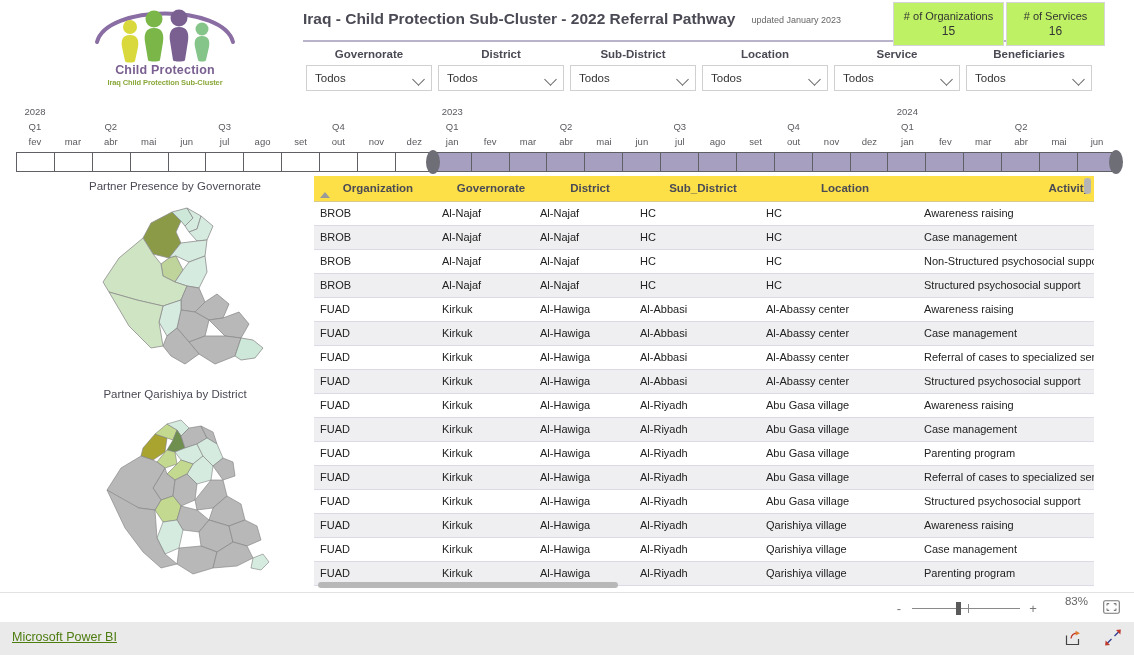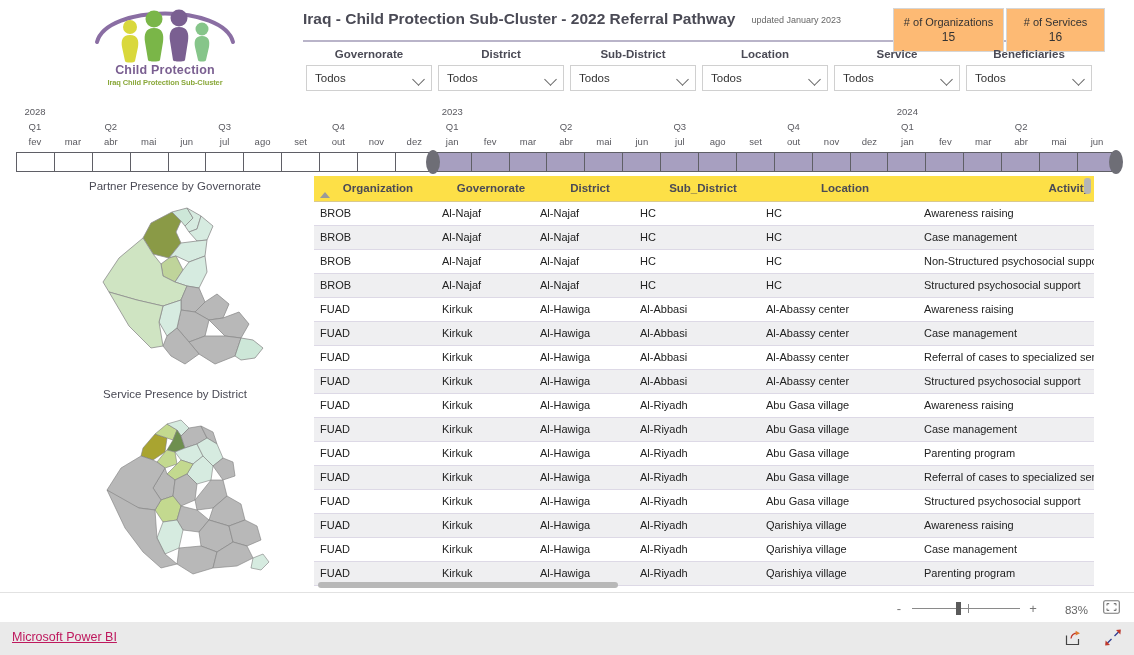--- a/index.html
+++ b/index.html
@@ -20,21 +20,21 @@
   .logo-title { text-align:center; font-size:12.5px; font-weight:bold; color:#7a5f91; letter-spacing:.2px; margin-top:-1px; }
   .logo-sub { text-align:center; font-size:7.5px; font-weight:bold; color:#8aa83a; letter-spacing:-.1px; margin-top:1px; }
 
   
   .title-wrap { position:absolute; left:303px; top:10px; width:620px; }
   .title-main { font-size:15.5px; font-weight:bold; color:#4a4a55; display:inline; }
   .title-upd { font-size:9px; color:#666; display:inline; margin-left:16px; position:relative; top:-1px; }
   .title-rule { position:absolute; left:303px; top:40px; width:790px; height:2px; background:#b9b4c9; }
 
   
-  .kpi { position:absolute; top:8px; border:1px solid #d6d6d6; background:#fdba74;
+  .kpi { position:absolute; top:2px; border:1px solid #d6d6d6; background:#bef264;
          height:44px; display:flex; flex-direction:column; align-items:center; justify-content:center; }
   .kpi-1 { left:893px; width:111px; }
   .kpi-2 { left:1006px; width:99px; }
   .kpi-label { font-size:11px; color:#333; line-height:14px; }
   .kpi-value { font-size:12px; color:#333; line-height:16px; }
 
   
   .filters { position:absolute; left:303px; top:48px; width:793px; display:flex; }
   .filter { width:132px; }
   .filter-label { text-align:center; font-size:11.5px; font-weight:bold; color:#4a4a55; margin-bottom:5px; }
@@ -88,26 +88,26 @@
 
   
   .statusbar { position:absolute; left:0; top:592px; width:1134px; height:30px;
                background:#fff; border-top:1px solid #e2e2e2; }
   .zoom-wrap { position:absolute; right:96px; top:0; height:30px; display:flex; align-items:center; gap:8px; }
   .zmark { font-size:13px; color:#777; width:10px; text-align:center; user-select:none; }
   .zslider { position:relative; width:108px; height:14px; display:flex; align-items:center; }
   .zline { position:absolute; left:0; right:0; height:1px; background:#8a8a8a; }
   .zthumb { position:absolute; left:44px; width:5px; height:13px; background:#5a5a5a; }
   .ztick { position:absolute; left:56px; width:1px; height:9px; background:#8a8a8a; }
-  .zpct { position:absolute; right:46px; top:11px; font-size:11.5px; color:#666;margin-left:12px; }
+  .zpct { position:absolute; right:46px; top:2px; font-size:11.5px; color:#666;margin-left:12px; }
   .fitbtn { position:absolute; right:14px; top:7px; width:17px; height:14px; }
 
   
   .footer { position:absolute; left:0; top:622px; width:1134px; height:33px; background:#eaeaea; }
-  .pbi-link { position:absolute; left:12px; top:8px; font-size:12.5px; color:#be185d;
+  .pbi-link { position:absolute; left:12px; top:8px; font-size:12.5px; color:#4d7c0f;
               text-decoration:underline; }
   .f-icons { position:absolute; right:12px; top:7px; display:flex; gap:22px; align-items:center; }
 </style>
 </head>
 <body>
 
 <div class="page">
   <div class="canvas">
 
     <div class="logo-box">
@@ -288,21 +288,21 @@
           <path d="M146 122 L162 116 L172 128 L164 142 L148 140 L132 124 Z" fill="#b8b8b8"></path>
           <path d="M128 140 L148 140 L164 142 L158 160 L138 168 L122 158 L112 146 Z" fill="#b8b8b8"></path>
           <path d="M164 142 L176 144 L186 152 L178 162 L164 164 L158 160 Z" fill="#cde7d8"></path>
           <path d="M90 140 L100 132 L112 146 L122 158 L108 168 L94 160 L86 150 Z" fill="#b8b8b8"></path>
           <path d="M60 104 L86 110 L82 126 L86 150 L74 152 L52 130 L32 96 Z" fill="#cfe4c2"></path>
         </g>
       </svg>
     </div>
 
     <div class="map-card" style="top:388px;">
-      <div class="map-title">Service Presence by District</div>
+      <div class="map-title">Partner Qarishiya by District</div>
       <svg class="map-svg" width="196" height="180" viewBox="0 0 196 180">
         <g stroke="#7d7d7d" stroke-width="0.6">
           <path d="M66 44 L78 30 L90 34 L88 48 L76 56 L64 52 Z" fill="#a9a430"></path>
           <path d="M78 30 L90 20 L100 26 L96 36 L90 34 Z" fill="#c3d98f"></path>
           <path d="M90 20 L104 16 L112 24 L104 32 L100 26 Z" fill="#d6ebe0"></path>
           <path d="M96 36 L100 26 L104 32 L108 44 L98 48 L90 46 Z" fill="#6e8f4e"></path>
           <path d="M88 48 L90 46 L98 48 L100 60 L88 64 L80 58 Z" fill="#c3d98f"></path>
           <path d="M112 24 L124 22 L130 34 L120 40 L108 44 L104 32 Z" fill="#b8b8b8"></path>
           <path d="M124 22 L136 28 L140 40 L130 34 Z" fill="#b8b8b8"></path>
           <path d="M108 44 L120 40 L126 52 L116 60 L104 56 L98 48 Z" fill="#d6ebe0"></path>

